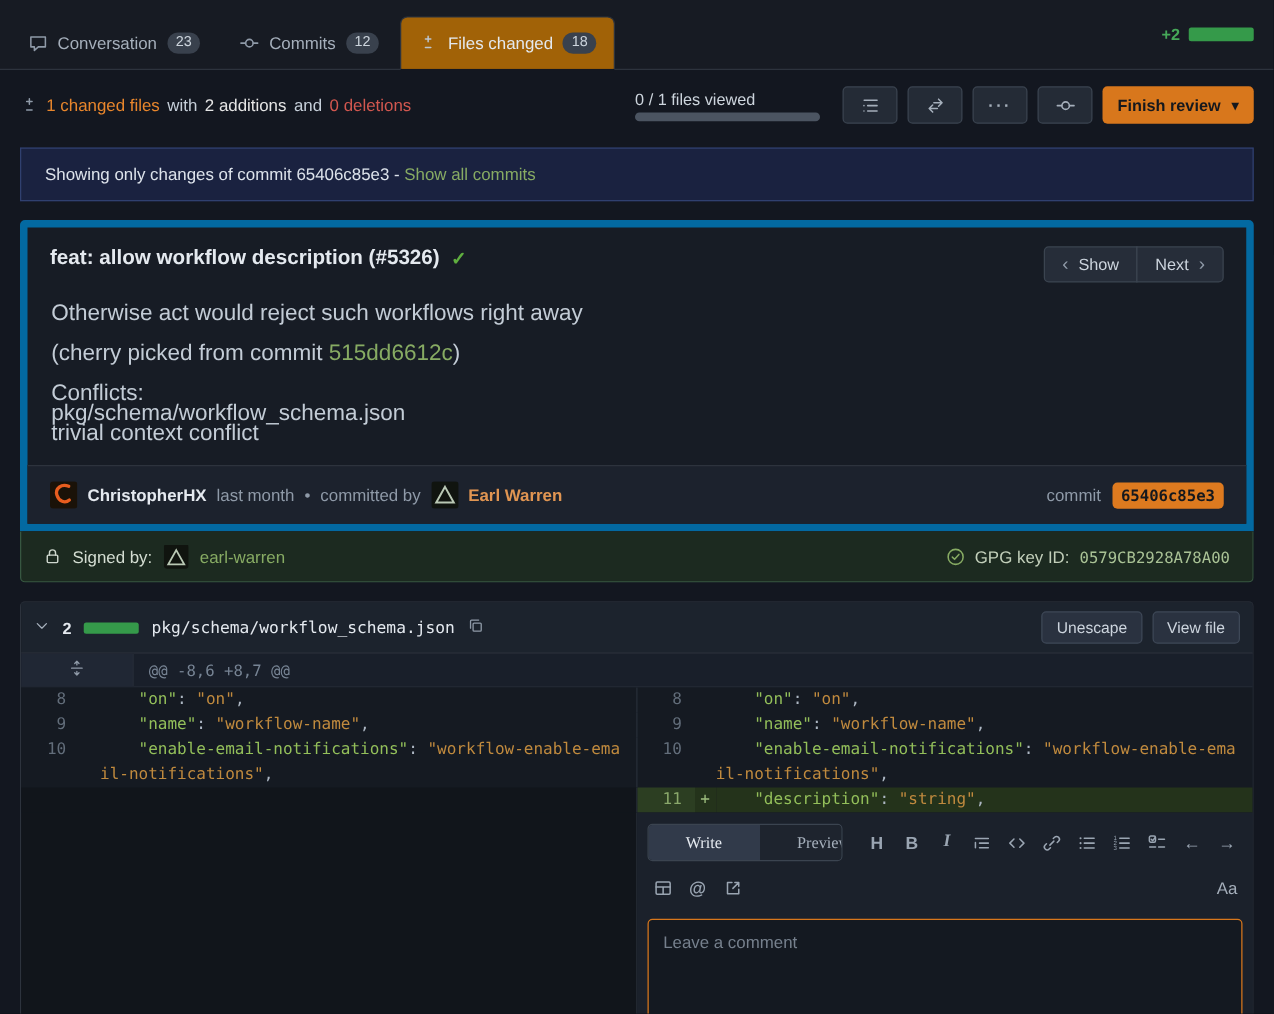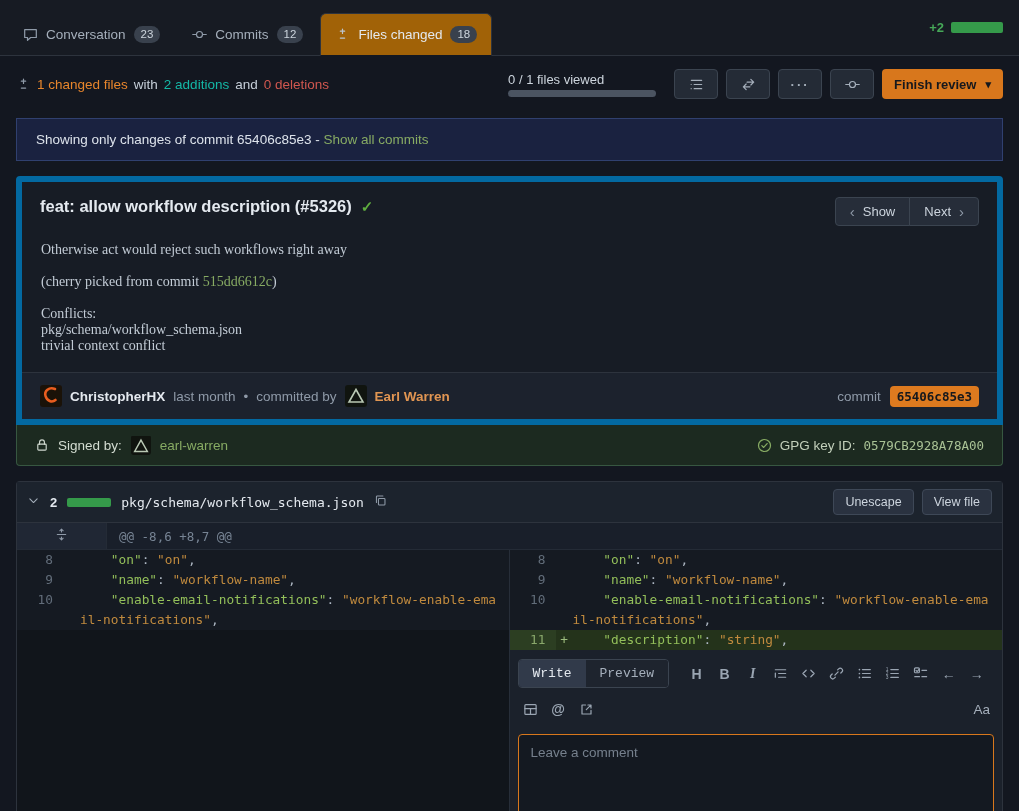--- a/index.html
+++ b/index.html
@@ -16,21 +16,21 @@
   .tab.active .ticon{color:#bcc5cf}
   .gstat{position:absolute;right:16px;top:20px;display:flex;align-items:center;gap:7px}
   .gstat-num{color:#46a858;font-weight:700;font-size:13px}
   .gstat-bar{width:52px;height:11px;background:#359a4a;border-radius:2px}
 
   
   .summary{display:flex;justify-content:space-between;padding:13px 16px 10px;align-items:center}
   .summary-left{display:flex;align-items:flex-start;gap:6px;color:#c6cfd9}
   .sicon{color:#8f9aa8;display:inline-flex}
   .t-orange{color:#e8862c;cursor:pointer}
-  .t-green{color:#14b8a6}
+  .t-green{color:#e5e5e5}
   .t-red{color:#d1574f}
   .summary-right{display:flex;align-items:center;gap:8px}
   .viewed{display:flex;flex-direction:column;align-items:flex-start;gap:3px;margin-right:10px}
   .viewed span{font-size:13px;color:#cdd5dd}
   .progress{width:148px;height:7px;border-radius:4px;background:#4b5461}
   .ibtn{min-width:44px;height:30px;background:#242b36;border:1px solid #3b4450;border-radius:4px;color:#a5afbb;display:inline-flex;align-items:center;justify-content:center;font-size:13px;cursor:pointer}
   .finish{height:30px;background:#d8771c;border:none;border-radius:4px;color:#15181d;font-weight:700;font-size:13px;padding:0 12px;display:inline-flex;align-items:center;gap:9px;cursor:pointer;font-family:inherit}
   .finish .caret{font-size:11px}
 
   
@@ -40,21 +40,21 @@
   
   .cbox{margin:0 16px;background:#171c25;border:6px solid #0369a1;border-radius:4px 4px 0 0}
   .chead{display:flex;justify-content:space-between;align-items:flex-start;padding:15px 18px 10px}
   .ctitle{font-size:16.5px;font-weight:700;color:#e4e9ef;display:flex;align-items:center;gap:9px}
   .ctitle .check{color:#5fae3f;font-size:15px}
   .btn-group{display:flex}
   .pn{background:#262d39;border:1px solid #3b4450;color:#ccd4dd;font-size:13px;padding:6px 14px;display:inline-flex;align-items:center;gap:8px;cursor:pointer;font-family:inherit}
   .pn.first{border-radius:4px 0 0 4px}
   .pn.last{border-radius:0 4px 4px 0;margin-left:-1px}
   .pn .chv{color:#8f9aa8;font-size:15px;line-height:1}
-  .cbody{padding:6px 19px 18px;font-family:Liberation Serif, serif;font-size:14px;line-height:16px;color:#c3ccd6}
+  .cbody{padding:6px 19px 18px;font-family:Liberation Sans, sans-serif;font-size:18px;line-height:16px;color:#c3ccd6}
   .cbody .body-link{color:#87ab63;cursor:pointer}
   .cmeta{display:flex;align-items:center;gap:8px;padding:12px 18px;background:#1c222d;border-top:1px solid #2d333d;font-size:13.5px;color:#8f9aa8}
   .avatar{width:22px;height:22px;border-radius:3px;overflow:hidden;flex:none;display:inline-flex}
   .cmeta .author{color:#e4e9ef;font-weight:700;cursor:pointer}
   .cmeta .committer{color:#e09552;font-weight:700;cursor:pointer}
   .cmeta-right{margin-left:auto;display:flex;align-items:center;gap:9px}
   .sha-badge{background:#dd7a1f;color:#15181d;font-family:"DejaVu Sans Mono",monospace;font-size:12.5px;font-weight:700;padding:3px 7px;border-radius:4px;cursor:pointer}
 
   
   .sig{margin:0 16px;display:flex;align-items:center;gap:9px;background:#1c2a20;border:1px solid #375741;border-top:none;border-radius:0 0 4px 4px;padding:10px 18px;color:#d4ddd2}
@@ -92,21 +92,21 @@
   .tk-p{color:#adb7c3}
   .tk-k{color:#93bf5a}
   .tk-v{color:#c08a3e}
 
   
   .bottom{display:flex;align-items:stretch;flex:1;min-height:180px}
   .bottom-l{width:50%;background:#11151b;border-right:1px solid #272e39}
   .bottom-r{width:50%;background:#1b212b;padding:9px 8px 0}
   .erow1{display:flex;align-items:center;gap:15px}
   .wtabs{display:inline-flex;border:1px solid #3b4450;border-radius:4px;overflow:hidden}
-  .wtab{padding:6px 14px;font-size:13px;color:#a5afbb;background:#1e242e;border:none;cursor:pointer;font-family:Liberation Mono, monospace}
+  .wtab{padding:6px 30px;font-size:13px;color:#a5afbb;background:#1e242e;border:none;cursor:pointer;font-family:Liberation Serif, serif}
   .wtab.active{background:#313a4a;color:#e4e9ef}
   .etb{display:flex;align-items:center;gap:3px}
   .ebtn{width:25px;height:24px;display:inline-flex;align-items:center;justify-content:center;color:#9aa5b2;background:none;border:none;cursor:pointer;font-size:14px;font-family:inherit}
   .erow2{display:flex;align-items:center;margin-top:9px}
   .aa{margin-left:auto;color:#a5afbb;font-size:13.5px;background:none;border:none;cursor:pointer;font-family:inherit;padding-right:4px}
   .comment-box{margin-top:13px;width:100%;height:140px;background:#141921;border:1px solid #d8771c;border-radius:4px;padding:10px 12px;color:#cdd5dd;font-size:13.5px;font-family:inherit;resize:none;outline:none;display:block}
   .comment-box::placeholder{color:#76808d}
 </style>
 </head>
 <body>

